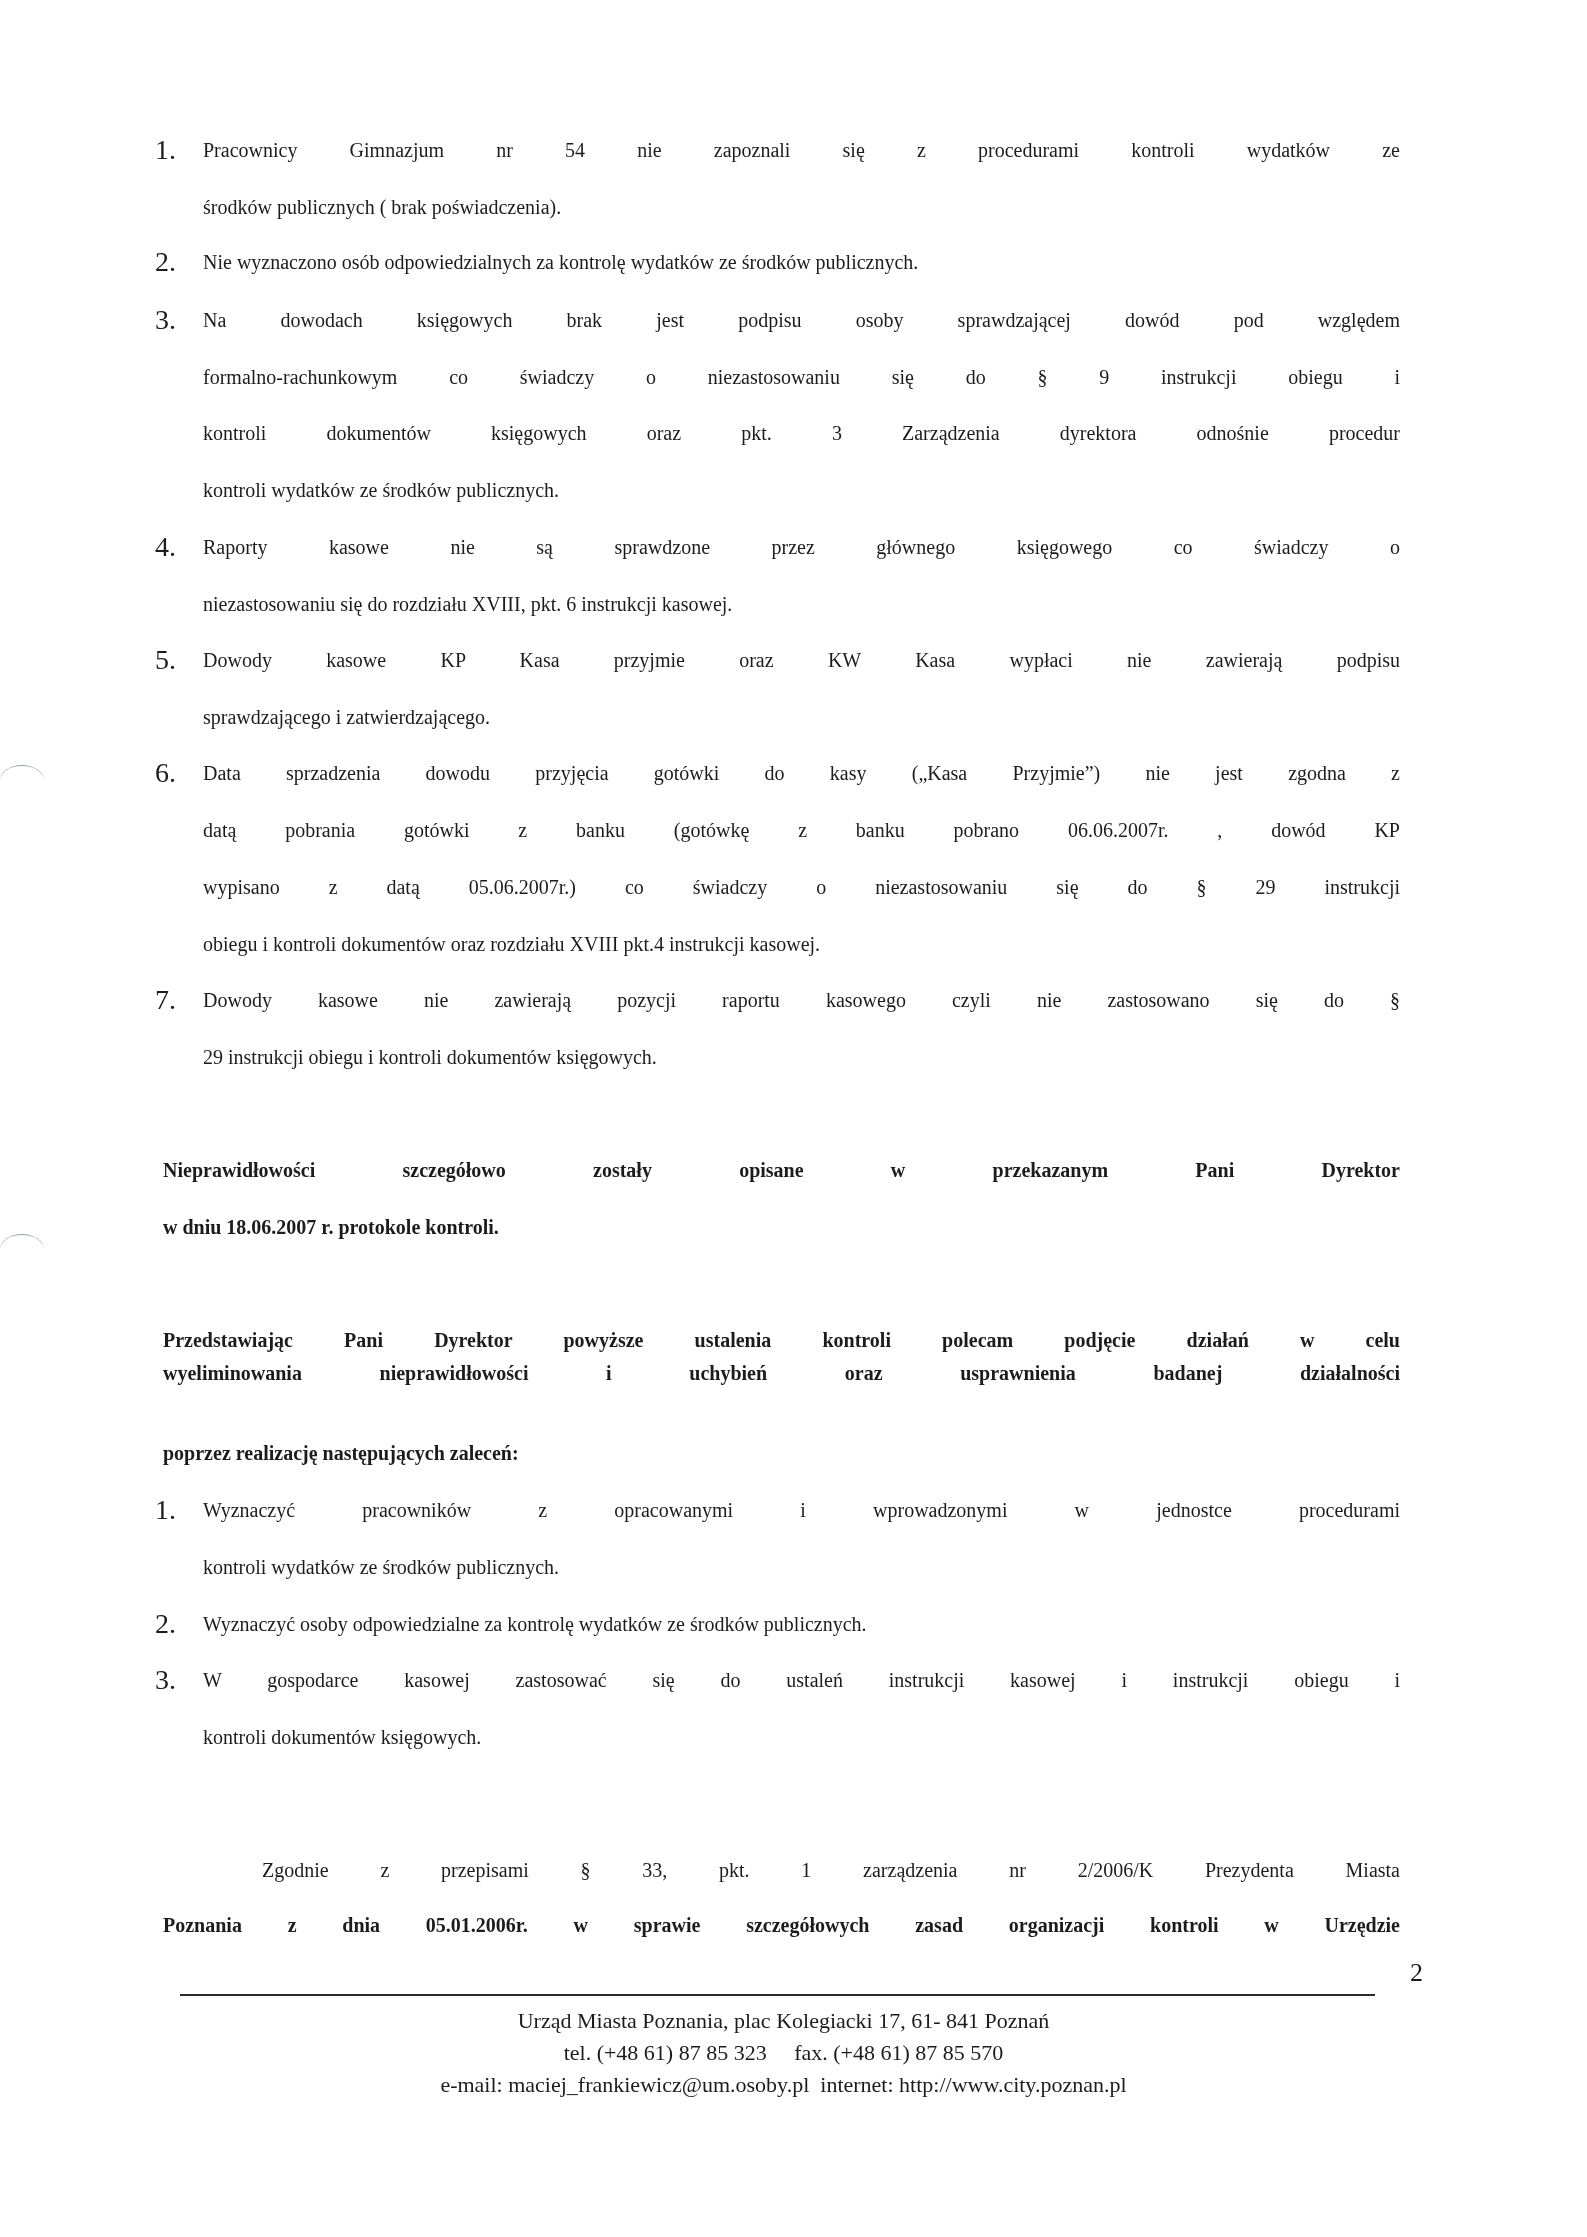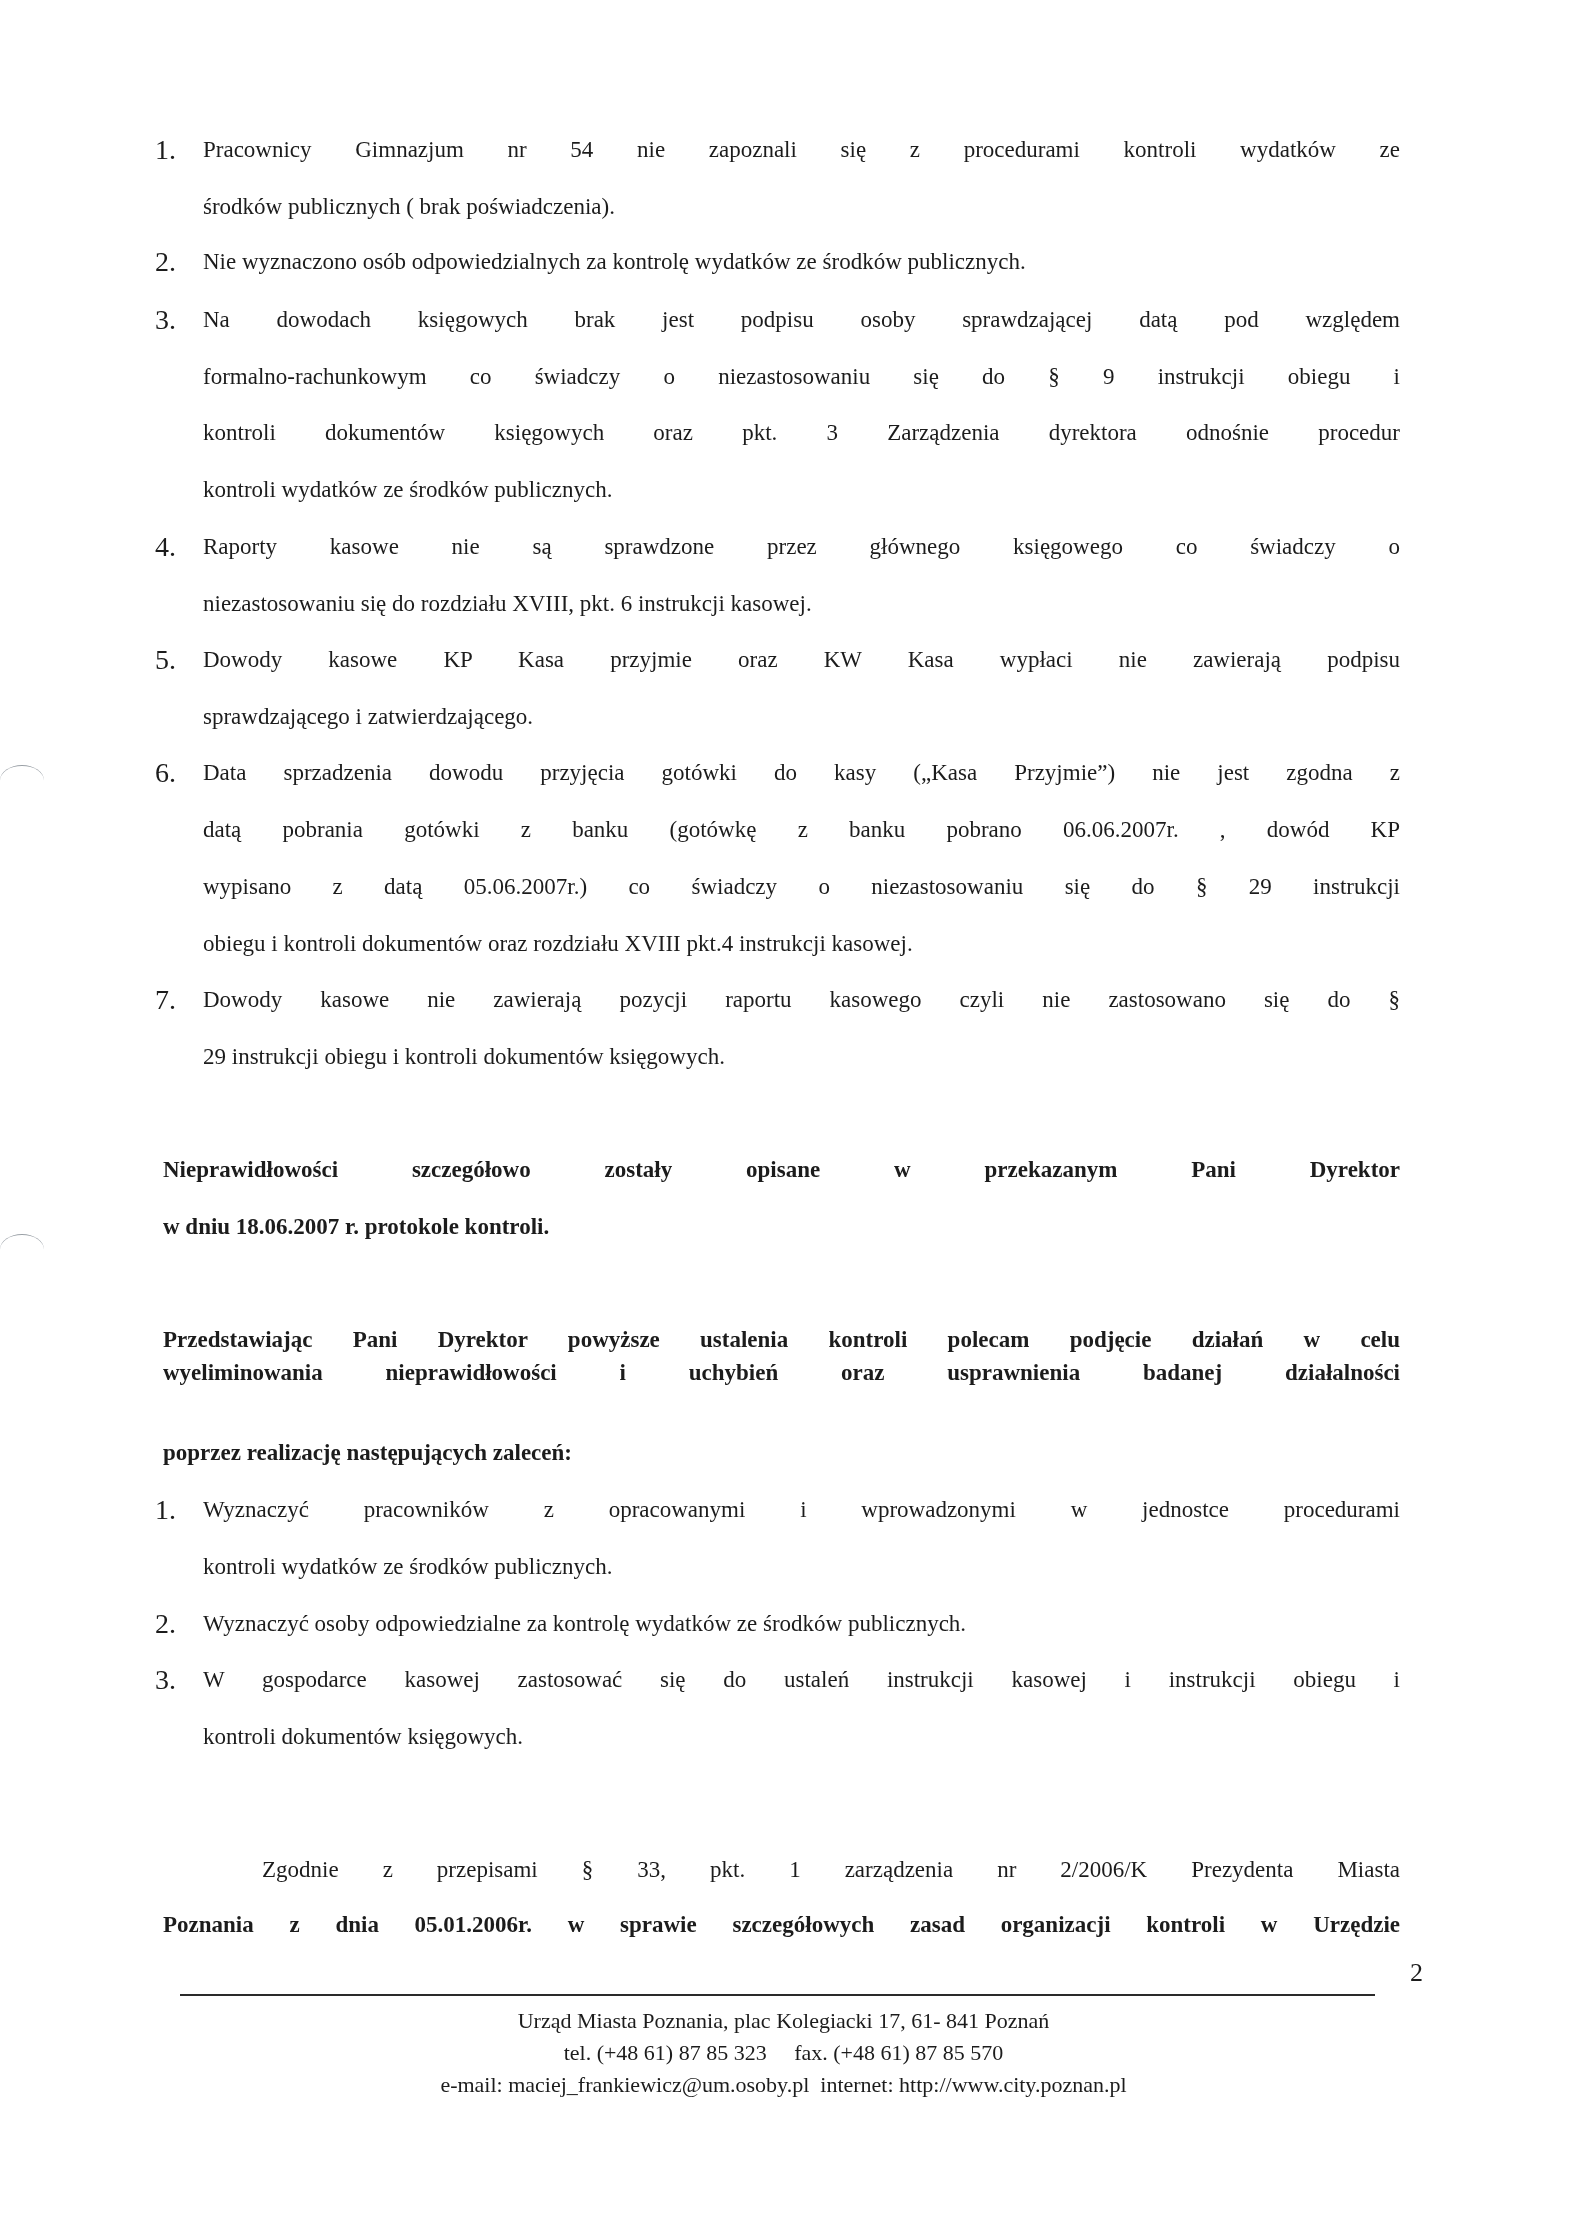--- a/index.html
+++ b/index.html
@@ -1,18 +1,18 @@
 <!DOCTYPE html>
 <html><head>
 <meta charset="utf-8">
 <style>
   html, body { margin: 0; padding: 0; background: #ffffff; }
   body { width: 1587px; height: 2237px; position: relative; overflow: hidden;
          font-family: "Liberation Serif", "DejaVu Serif", serif; color: #1c1c1c; }
-  .line { position: absolute; font-size: 23px; line-height: 32px; white-space: nowrap; }
+  .line { position: absolute; font-size: 20px; line-height: 32px; white-space: nowrap; }
   .just { text-align: justify; text-align-last: justify; }
   .num { position: absolute; font-size: 28px; line-height: 32px; left: 155px; }
   .text { left: 203px; width: 1197px; }
   .para { left: 163px; width: 1237px; font-weight: bold; }
   .indent-para { left: 262px; width: 1138px; }
   .rule { position: absolute; left: 180px; top: 1994px; width: 1195px; height: 2px; background: #2a2a2a; }
   .page-num { position: absolute; left: 1410px; top: 1958px; font-size: 26px; line-height: 30px; }
   .footer { position: absolute; left: 186px; width: 1195px; text-align: center; font-size: 22px; line-height: 26px; white-space: pre; }
   .margin-mark { position: absolute; left: 0; width: 44px; height: 30px; border-top: 1.5px solid #9aa0a6;
                  border-radius: 60% 60% 0 0; border-left: 0; }
@@ -31,21 +31,21 @@
     <div class="line text" style="top:191px">środków publicznych ( brak poświadczenia).</div>
   </div>
 
   <div>
     <span class="num" style="top:246px">2.</span>
     <div class="line text" style="top:246px">Nie wyznaczono osób odpowiedzialnych  za kontrolę wydatków ze środków publicznych.</div>
   </div>
 
   <div>
     <span class="num" style="top:304px">3.</span>
-    <div class="line text just" style="top: 304px; white-space: normal; height: 32px; overflow: hidden;">Na dowodach księgowych brak jest podpisu osoby sprawdzającej datą pod względem</div>
+    <div class="line text just" style="top: 304px; white-space: normal; height: 32px; overflow: hidden;">Na dowodach księgowych brak jest podpisu osoby sprawdzającej dowód pod względem</div>
     <div class="line text just" style="top: 361px; white-space: normal; height: 32px; overflow: hidden;">formalno-rachunkowym co świadczy o niezastosowaniu się do § 9 instrukcji obiegu i</div>
     <div class="line text just" style="top: 417px; white-space: normal; height: 32px; overflow: hidden;">kontroli dokumentów księgowych oraz pkt. 3 Zarządzenia dyrektora   odnośnie procedur</div>
     <div class="line text" style="top:474px">kontroli wydatków ze środków publicznych.</div>
   </div>
 
   <div>
     <span class="num" style="top:531px">4.</span>
     <div class="line text just" style="top: 531px; white-space: normal; height: 32px; overflow: hidden;">Raporty kasowe nie są sprawdzone przez głównego księgowego co świadczy o</div>
     <div class="line text" style="top:588px">niezastosowaniu się do rozdziału XVIII, pkt. 6 instrukcji kasowej.</div>
   </div>

